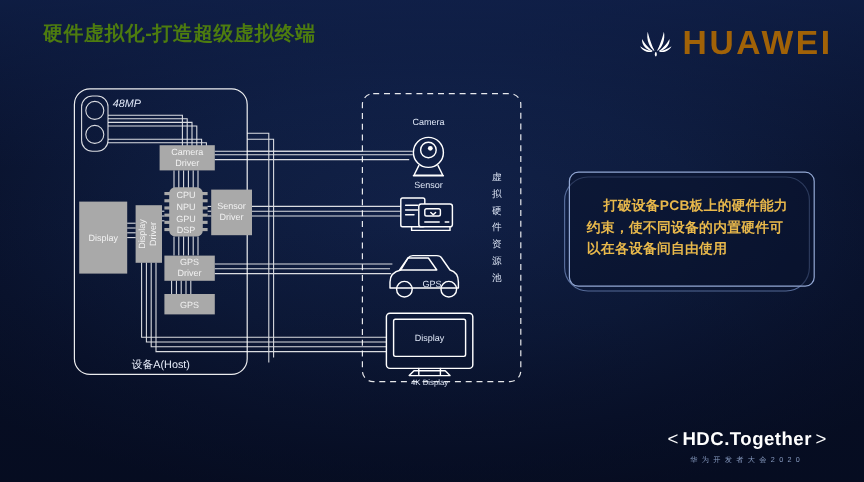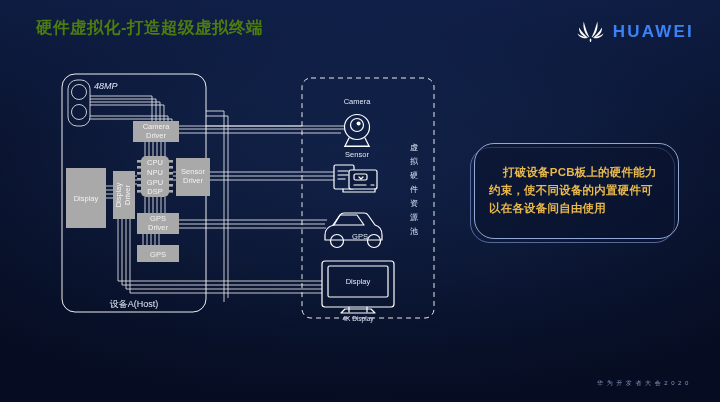--- a/index.html
+++ b/index.html
@@ -24,36 +24,36 @@
   .slide-title{
     position:absolute; left:36px; top:17px;
     font-size:16.5px; font-weight:700; letter-spacing:.5px;
     color:#4d7c0f; white-space:nowrap;
   }
   .brand{
     position:absolute; right:26px; top:20px;
     display:flex; align-items:center; gap:9px;
   }
   .brand-logo{ width:27px; height:23px; display:block; }
-  .brand-name{ font-size:17px; font-weight:700; letter-spacing:2.2px; color:#3b82f6; }
+  .brand-name{ font-size:28px; font-weight:700; letter-spacing:2.2px; color:#a16207; }
 
   
   .diagram{ position:absolute; left:0; top:0; width:720px; height:402px; pointer-events:none; }
 
   
   .callout{
     position:absolute; left:470px; top:147px; width:205px; height:96px;
   }
   .callout-outer{
     position:absolute; inset:0; border:1px solid #6d86b8; border-radius:20px;
     opacity:.75;
   }
   .callout-inner{
     position:absolute; left:4px; top:-4px; width:205px; height:96px;
-    border:1px solid #93a8d4; border-radius:20px;
+    border:1px solid #93a8d4; border-radius:8px;
     background:rgba(10,18,44,.55);
     display:flex; align-items:center; justify-content:center;
   }
   .callout-text{
     color:#e8b84b; font-size:11.5px; line-height:1.55; font-weight:700;
     padding:0 14px; text-align:left; text-indent:14px;
     letter-spacing:.2px;
   }
 
   
@@ -293,14 +293,17 @@
 </svg>
 
 <div class="callout">
   <div class="callout-outer"></div>
   <div class="callout-inner">
     <div class="callout-text">打破设备PCB板上的硬件能力约束，使不同设备的内置硬件可以在各设备间自由使用</div>
   </div>
 </div>
 
 <div class="footer">
+  <div class="footer-main">
+    <span class="ang">&lt;</span><span>HDC.Together</span><span class="ang">&gt;</span>
+  </div>
   <div class="footer-sub">华为开发者大会2020</div>
 </div>
 
 </body></html>

